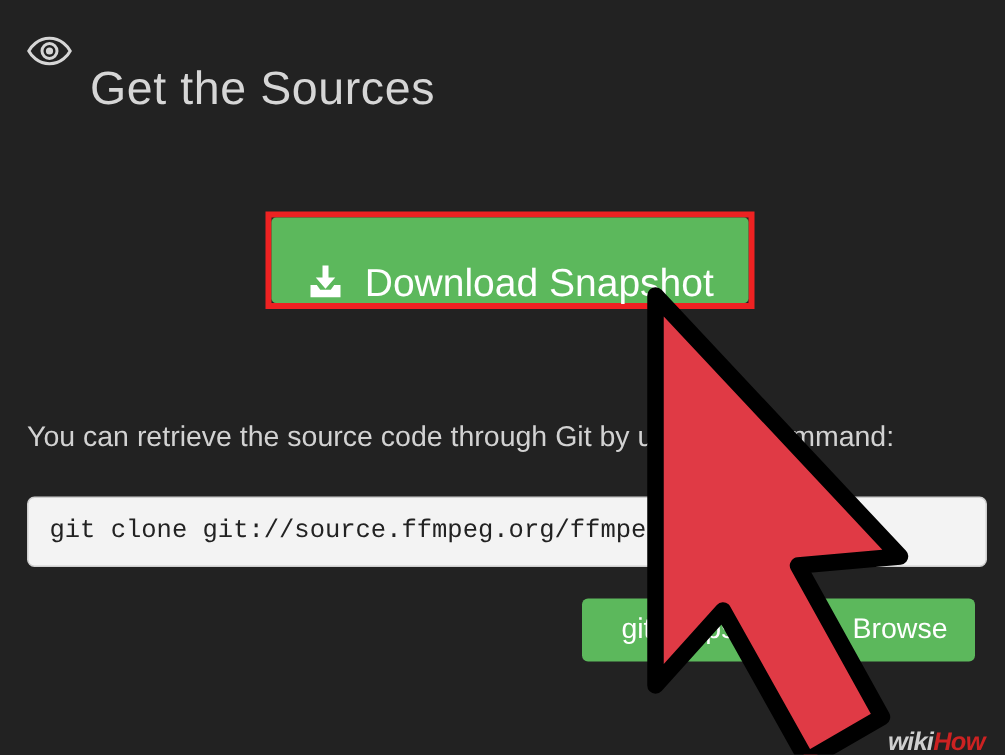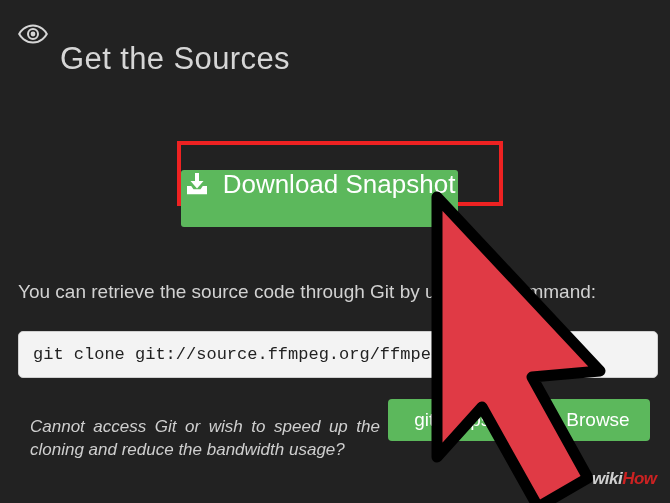--- a/index.html
+++ b/index.html
@@ -55,32 +55,31 @@
     width: 326px;
     height: 65px;
     border: 4px solid #ee2222;
     box-sizing: border-box;
     background: transparent;
   }
   .download-button {
     position: absolute;
     left: 181px;
     top: 145px;
-    width: 277px;
+    width: 318px;
     height: 57px;
     background: #5cb85c;
     border: none;
     border-radius: 3px;
     display: flex;
-    align-items: flex-start;
+    align-items: flex-end;
     justify-content: center;
     gap: 13px;
     cursor: pointer;
     box-sizing: border-box;
-    margin-top: 25px;
   }
   .dl-icon {
     width: 26px;
     height: 26px;
     display: block;
     flex: none;
   }
   .download-label {
     color: #ffffff;
     font-size: 26px;
@@ -154,38 +153,38 @@
     white-space: nowrap;
     box-sizing: border-box;
   }
   .snapshot-button {
     width: 155px;
     border-radius: 4px 0 0 4px;
   }
   .browse-button {
     width: 107px;
     border-radius: 0 4px 4px 0;
-    border-left: 3px solid #b91c1c;
+    border-left: 7px solid #b91c1c;
   }
 
   
   .cursor {
     position: absolute;
     left: 420px;
     top: 185px;
     width: 210px;
     height: 330px;
     pointer-events: none;
   }
 
   
   .watermark {
     position: absolute;
     left: 592px;
-    top: 470px;
+    top: 486px;
     font-size: 17px;
     font-weight: bold;
     font-style: italic;
     letter-spacing: -0.5px;
     pointer-events: none;
     line-height: 1;
   }
   .wm-wiki { color: #cfcfcf; }
   .wm-how  { color: #cc2222; }
 </style>
@@ -216,23 +215,20 @@
     </span>
     <span class="download-label">Download Snapshot</span>
   </button>
 
   <p class="para">
     <span>You can retrieve the source code through Git by using the command:</span>
   </p>
 
   <input class="command-input" type="text" value="git clone git://source.ffmpeg.org/ffmpeg" style="">
 
-  <p class="note">
-    <span>Cannot access Git or wish to speed up the cloning and reduce the bandwidth usage?</span>
-  </p>
 
   <div class="btn-row">
     <button class="snapshot-button">git snapshot</button>
     <button class="browse-button">Browse</button>
   </div>
 
   <span class="cursor">
     <svg viewBox="0 0 210 330" xmlns="http://www.w3.org/2000/svg">
       <path d="M17 12 L17 272 L62 222 L118 322 L168 293 L112 192 L180 186 Z" fill="#e03a45" stroke="#000000" stroke-width="11" stroke-linejoin="round" stroke-linecap="round"></path>
     </svg>

